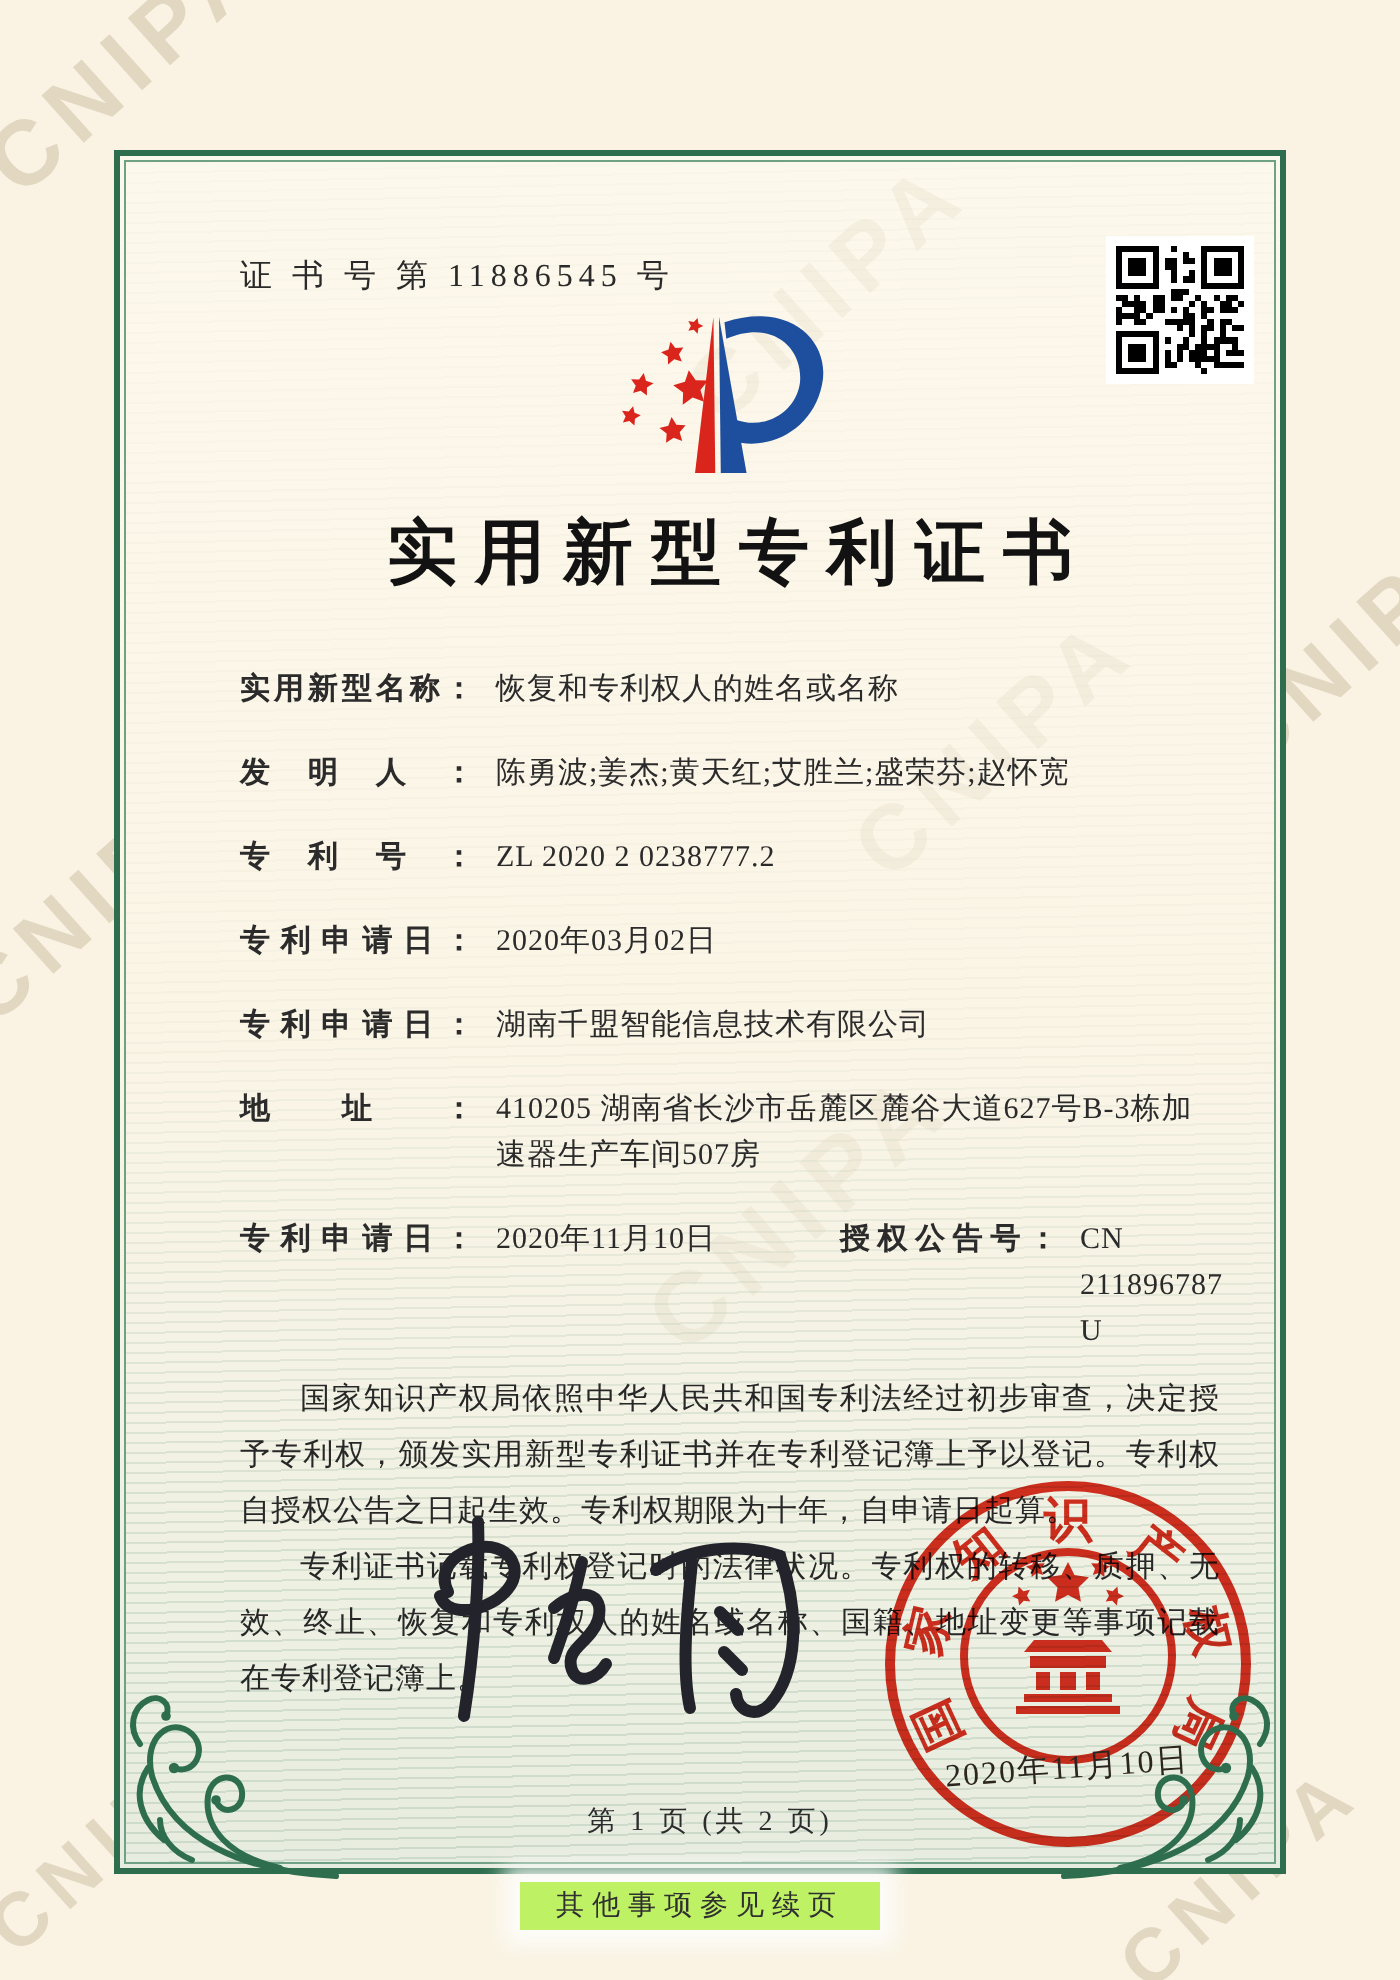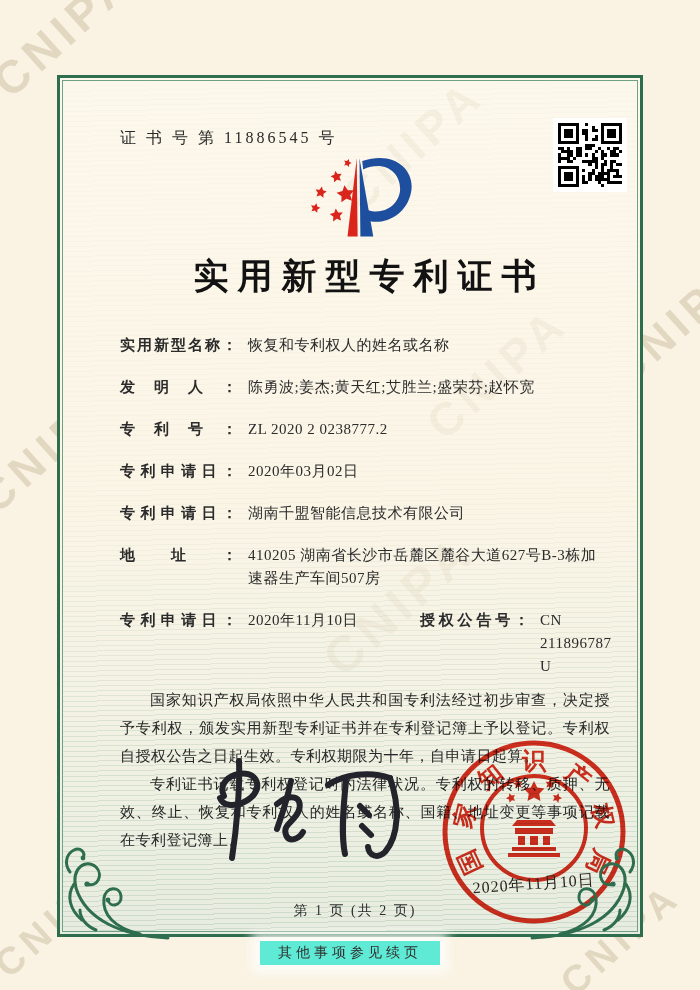--- a/index.html
+++ b/index.html
@@ -66,21 +66,21 @@
   .sig-svg{position:absolute;left:132px;top:676px;width:235px;height:118px;}
   .seal{position:absolute;left:378px;top:658px;width:192px;height:192px;mix-blend-mode:multiply;}
   .page-num{position:absolute;left:10px;right:0;bottom:14px;text-align:center;font-size:14px;letter-spacing:2px;color:#2d2d2d;}
   
   .flourish{position:absolute;width:118px;height:118px;pointer-events:none;}
   .fl-left{left:-8px;bottom:-10px;}
   .fl-right{right:-8px;bottom:-10px;transform:scaleX(-1);}
   
   .footer-note{position:absolute;left:0;right:0;top:941px;text-align:center;}
   .footer-note span{
-    display:inline-block;background:#5eead4;padding:3px 18px;font-size:14px;
+    display:inline-block;background:#bef264;padding:3px 18px;font-size:14px;
     letter-spacing:4px;color:#303030;box-shadow:0 0 10px 8px rgba(253,253,251,.9);
   }
 </style>
 </head>
 <body>
 
 <div class="page">
 
   <div class="wm out wm1">CNIPA</div>
   <div class="wm out wm2">CNIPA</div>

